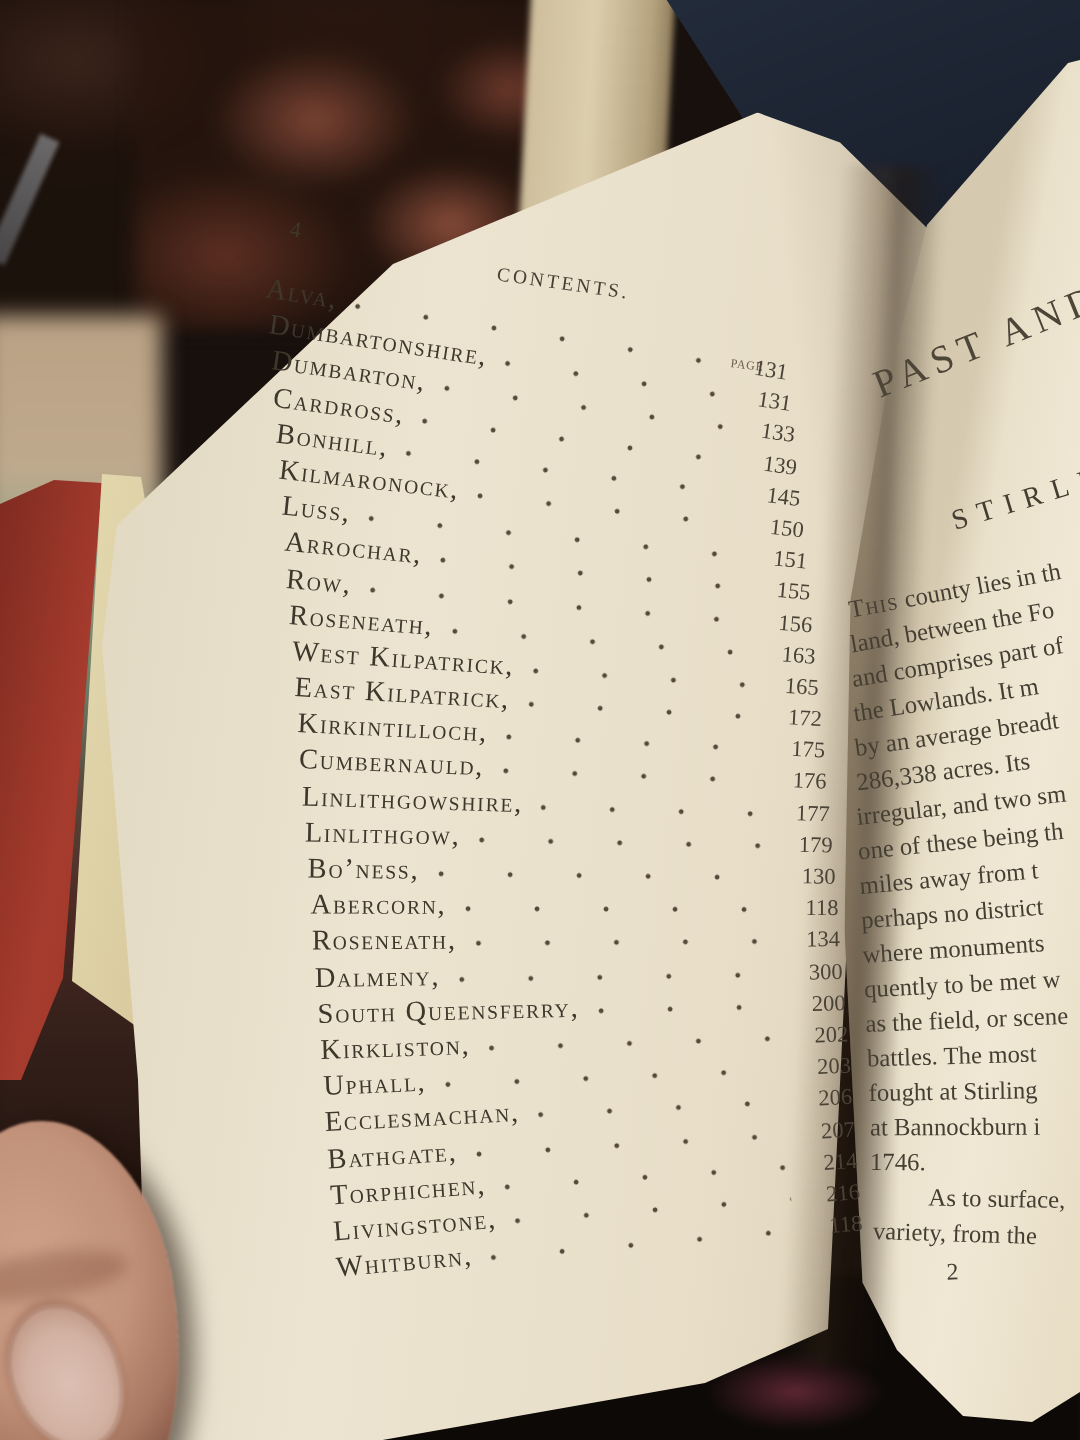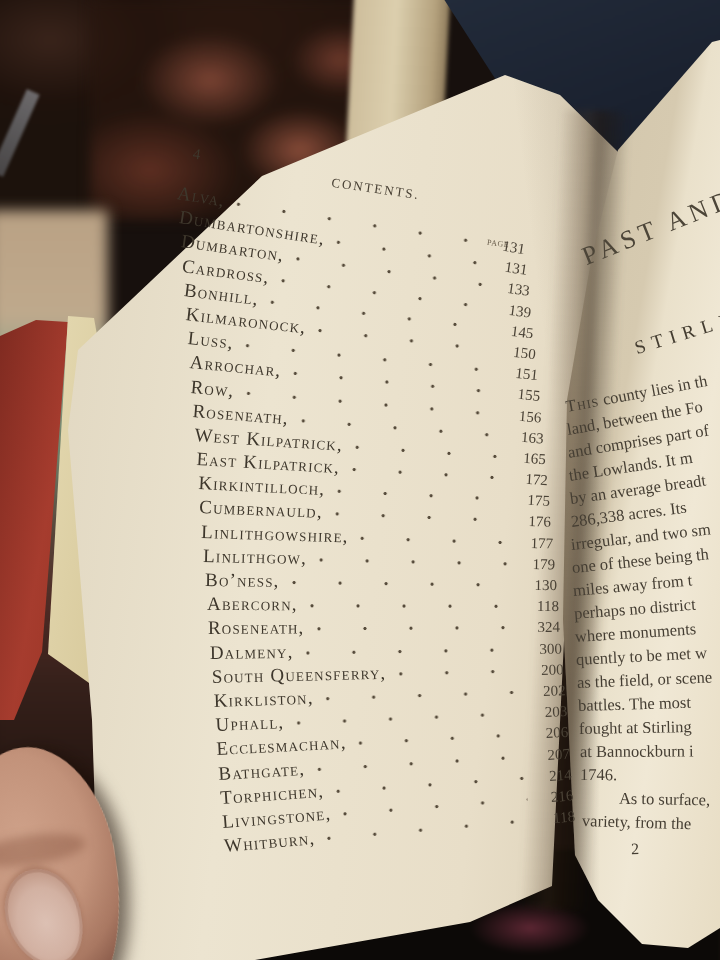--- a/index.html
+++ b/index.html
@@ -221,21 +221,21 @@
         <span class="toc-page">130</span>
       </div>
       <div class="toc-row" style="--i: 17;">
         <span class="toc-name">Abercorn,</span>
         <span class="leader"></span>
         <span class="toc-page">118</span>
       </div>
       <div class="toc-row" style="--i: 18;">
         <span class="toc-name">Roseneath,</span>
         <span class="leader"></span>
-        <span class="toc-page">324</span>
+        <span class="toc-page">134</span>
       </div>
       <div class="toc-row" style="--i: 19;">
         <span class="toc-name">Dalmeny,</span>
         <span class="leader"></span>
         <span class="toc-page">300</span>
       </div>
       <div class="toc-row" style="--i: 20;">
         <span class="toc-name">South Queensferry,</span>
         <span class="leader"></span>
         <span class="toc-page">200</span>

